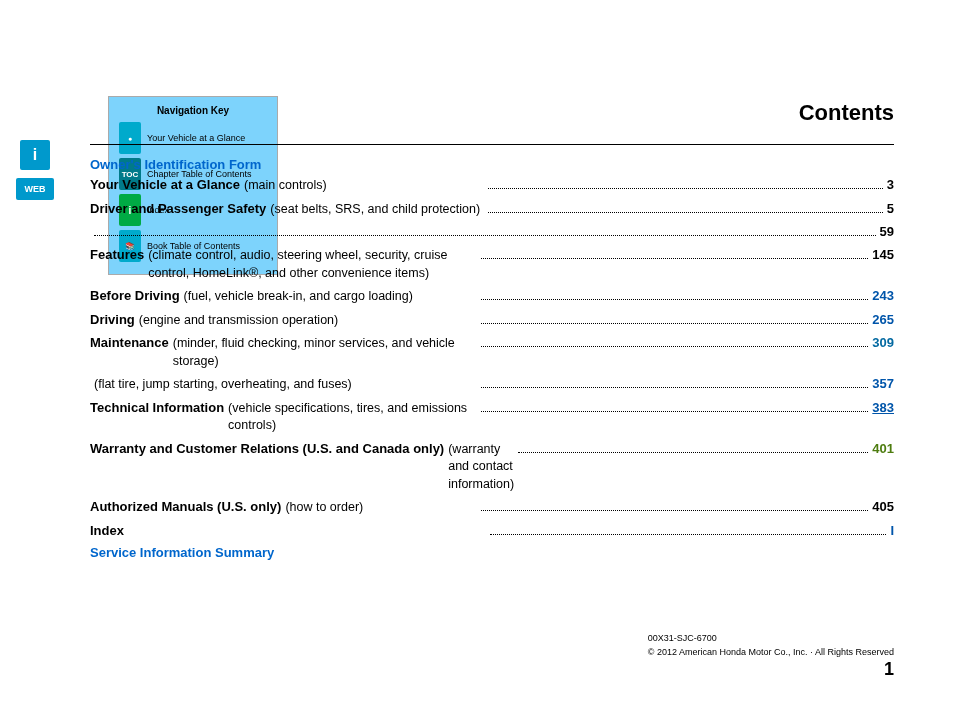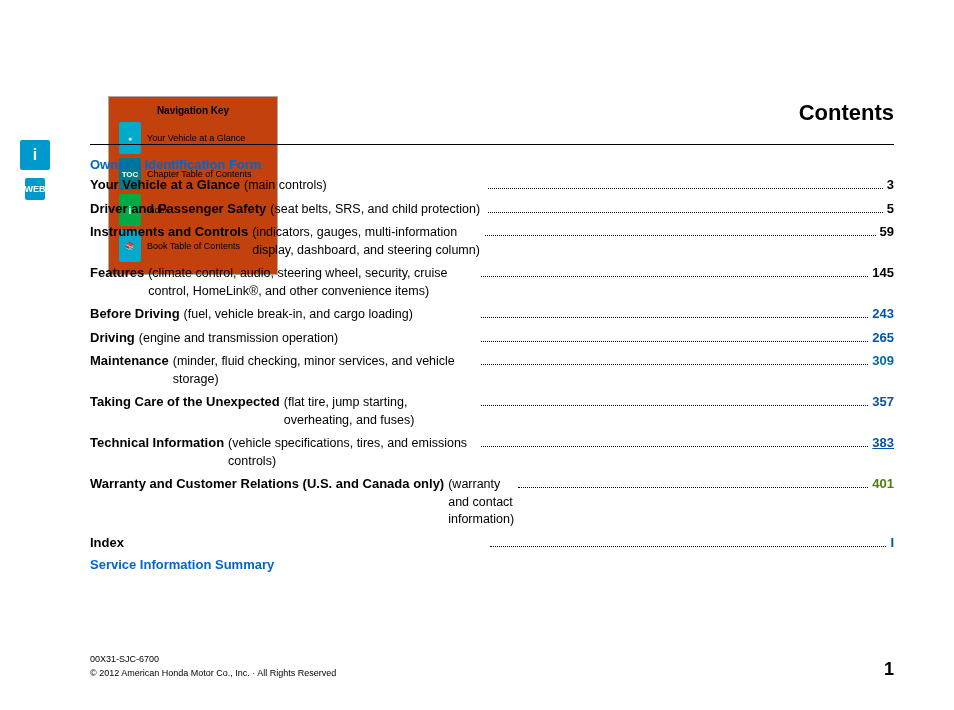--- a/index.html
+++ b/index.html
@@ -42,21 +42,21 @@
       width: 30px;
       height: 30px;
     }
 
     
     .nav-key {
       position: absolute;
       top: 96px;
       left: 108px;
       border: 1px solid #aaa;
-      background: #c2410c;
+      background: #7dd3fc;
       padding: 8px 10px;
       width: 170px;
       font-size: 10px;
     }
     .nav-key-title {
       font-size: 10px;
       font-weight: bold;
       text-align: center;
       margin-bottom: 6px;
     }
@@ -165,40 +165,41 @@
 
     
     .footer {
       position: absolute;
       bottom: 30px;
       left: 90px;
       right: 60px;
       display: flex;
       justify-content: space-between;
       align-items: flex-end;
+      flex-direction: column;
     }
     .footer-left {
       font-size: 9px;
       color: #000;
       line-height: 1.5;
     }
     .footer-page {
       font-size: 18px;
       font-weight: bold;
       color: #000;
     }
   </style>
 </head>
 <body>
 
 <div class="sidebar">
   <div class="sidebar-icon icon-info" style="width:30px;height:30px;background:#0099cc;color:white;font-weight:bold;font-size:16px;display:flex;align-items:center;justify-content:center;border-radius:2px;">
     <span>i</span>
   </div>
-  <div class="sidebar-icon" style="width:20px;height:22px;background:#0099cc;color:white;font-size:9px;font-weight:bold;display:flex;align-items:center;justify-content:center;border-radius:2px;margin-top:4px;">
+  <div class="sidebar-icon" style="width:38px;height:22px;background:#0099cc;color:white;font-size:9px;font-weight:bold;display:flex;align-items:center;justify-content:center;border-radius:2px;margin-top:4px;">
     <span>WEB</span>
   </div>
 </div>
 
 <div class="nav-key">
   <div class="nav-key-title">Navigation Key</div>
 
   <div class="nav-key-row">
     <div class="nav-key-badge badge-cyan" style="font-size:7px;">●</div>
     <span class="nav-key-label">Your Vehicle at a Glance</span>
@@ -236,24 +237,20 @@
       </div>
       <div class="toc-entry">
         <div class="toc-left">
           <span class="toc-title-bold">Driver and Passenger Safety</span>
           <span class="toc-desc"> (seat belts, SRS, and child protection)</span>
         </div>
         <span class="toc-dots"></span>
         <span class="toc-page">5</span>
       </div>
       <div class="toc-entry">
-        <div class="toc-left">
-          <span class="toc-title-bold">Instruments and Controls</span>
-          <span class="toc-desc"> (indicators, gauges, multi-information display, dashboard, and steering column)</span>
-        </div>
         <span class="toc-dots"></span>
         <span class="toc-page">59</span>
       </div>
       <div class="toc-entry">
         <div class="toc-left">
           <span class="toc-title-bold">Features</span>
           <span class="toc-desc"> (climate control, audio, steering wheel, security, cruise control, HomeLink®, and other convenience items)</span>
         </div>
         <span class="toc-dots"></span>
         <span class="toc-page">145</span>
@@ -277,41 +274,48 @@
       <div class="toc-entry">
         <div class="toc-left">
           <span class="toc-title-bold">Maintenance</span>
           <span class="toc-desc"> (minder, fluid checking, minor services, and vehicle storage)</span>
         </div>
         <span class="toc-dots"></span>
         <span class="toc-page" style="color: #0369a1;">309</span>
       </div>
       <div class="toc-entry">
         <div class="toc-left">
-          <span class="toc-title-bold">Taking Care of the Unexpected</span>
           <span class="toc-desc"> (flat tire, jump starting, overheating, and fuses)</span>
         </div>
         <span class="toc-dots"></span>
         <span class="toc-page" style="color: rgb(0, 85, 170);">357</span>
       </div>
       <div class="toc-entry">
         <div class="toc-left">
           <span class="toc-title-bold">Technical Information</span>
           <span class="toc-desc"> (vehicle specifications, tires, and emissions controls)</span>
         </div>
         <span class="toc-dots"></span>
         <span class="toc-page" style="color: rgb(0, 85, 170); text-decoration: underline;">383</span>
       </div>
       <div class="toc-entry">
         <div class="toc-left">
           <span class="toc-title-bold">Warranty and Customer Relations (U.S. and Canada only)</span>
           <span class="toc-desc"> (warranty and contact information)</span>
         </div>
         <span class="toc-dots"></span>
         <span class="toc-page" style="color: #4d7c0f;">401</span>
+      </div>
+      <div class="toc-entry">
+        <div class="toc-left">
+          <span class="toc-title-bold">Authorized Manuals (U.S. only)</span>
+          <span class="toc-desc"> (how to order)</span>
+        </div>
+        <span class="toc-dots"></span>
+        <span class="toc-page">405</span>
       </div>
       <div class="toc-entry">
         <div class="toc-left">
           <span class="toc-title-bold">Index</span>
         </div>
         <span class="toc-dots"></span>
         <span class="toc-page" style="color: rgb(0, 85, 170);">I</span>
       </div>
     </div>
 

